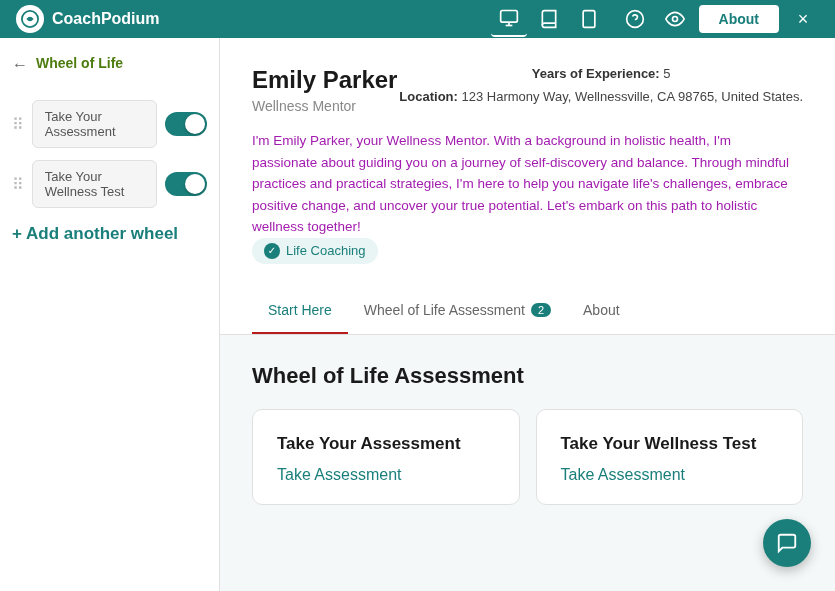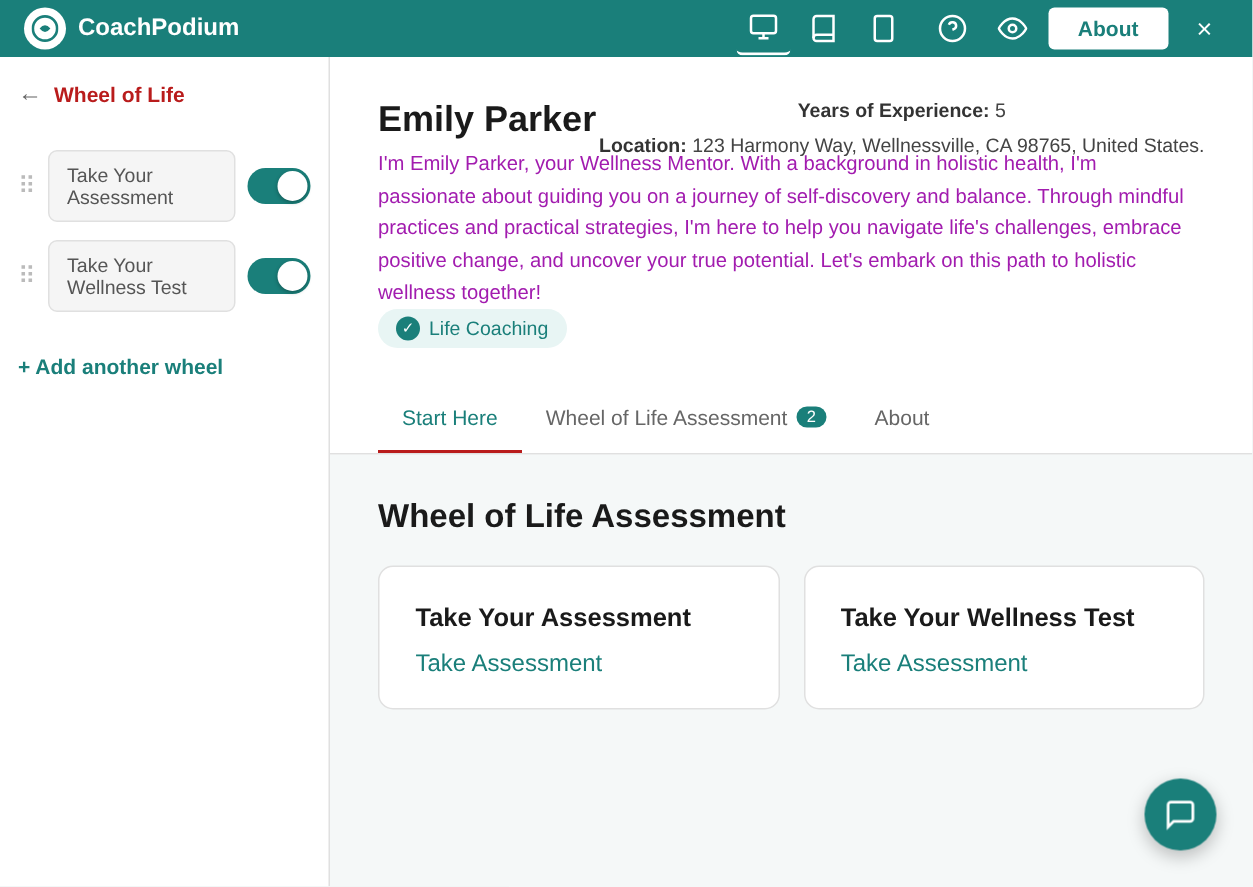--- a/index.html
+++ b/index.html
@@ -119,21 +119,21 @@
       padding-bottom: 8px;
     }
     .back-arrow {
       color: #666;
       font-size: 16px;
       cursor: pointer;
     }
     .sidebar-title {
       font-size: 14px;
       font-weight: 600;
-      color: #b91c1c;
+      color: #4d7c0f;
     }
     .sidebar-item {
       display: flex;
       align-items: center;
       gap: 8px;
       margin-bottom: 12px;
     }
     .drag-handle {
       color: #bbb;
       font-size: 16px;
@@ -170,24 +170,24 @@
       top: 2px;
       right: 2px;
       transition: left 0.2s;
       box-shadow: 0 1px 3px rgba(0,0,0,0.3);
     }
     .add-wheel {
       display: flex;
       align-items: center;
       gap: 6px;
       color: #1a7f7a;
-      font-size: 14px;
+      font-size: 17px;
       font-weight: 600;
       cursor: pointer;
-      margin-top: 24px;
+      margin-top: 12px;
       padding: 4px 0;
     }
 
     
     .content {
       flex: 1;
       overflow-y: auto;
       background: #f5f8f8;
     }
 
@@ -425,20 +425,21 @@
           <span class="meta-label">Years of Experience:</span>
           <span>5</span>
         </div>
         <div class="profile-meta-item">
           <span class="meta-label">Location:</span>
           <span>123 Harmony Way, Wellnessville, CA 98765, United States.</span>
         </div>
       </div>
 
       <h1 class="profile-name">Emily Parker</h1>
+      <p class="profile-role">Wellness Mentor</p>
       <p class="profile-bio">I'm Emily Parker, your Wellness Mentor. With a background in holistic health, I'm passionate about guiding you on a journey of self-discovery and balance. Through mindful practices and practical strategies, I'm here to help you navigate life's challenges, embrace positive change, and uncover your true potential. Let's embark on this path to holistic wellness together!</p>
       <div class="profile-tag">
         <span class="tag-check">✓</span>
         <span>Life Coaching</span>
       </div>
     </div>
 
     <div class="tabs-bar">
       <div class="tab active">
         <span>Start Here</span>

